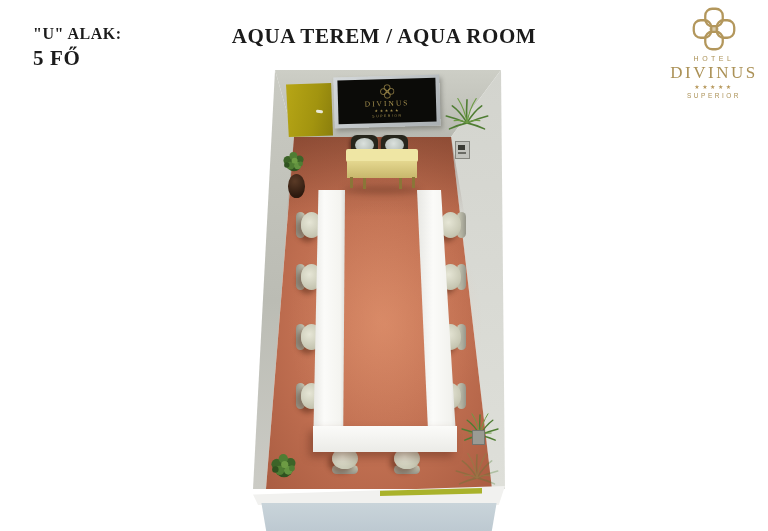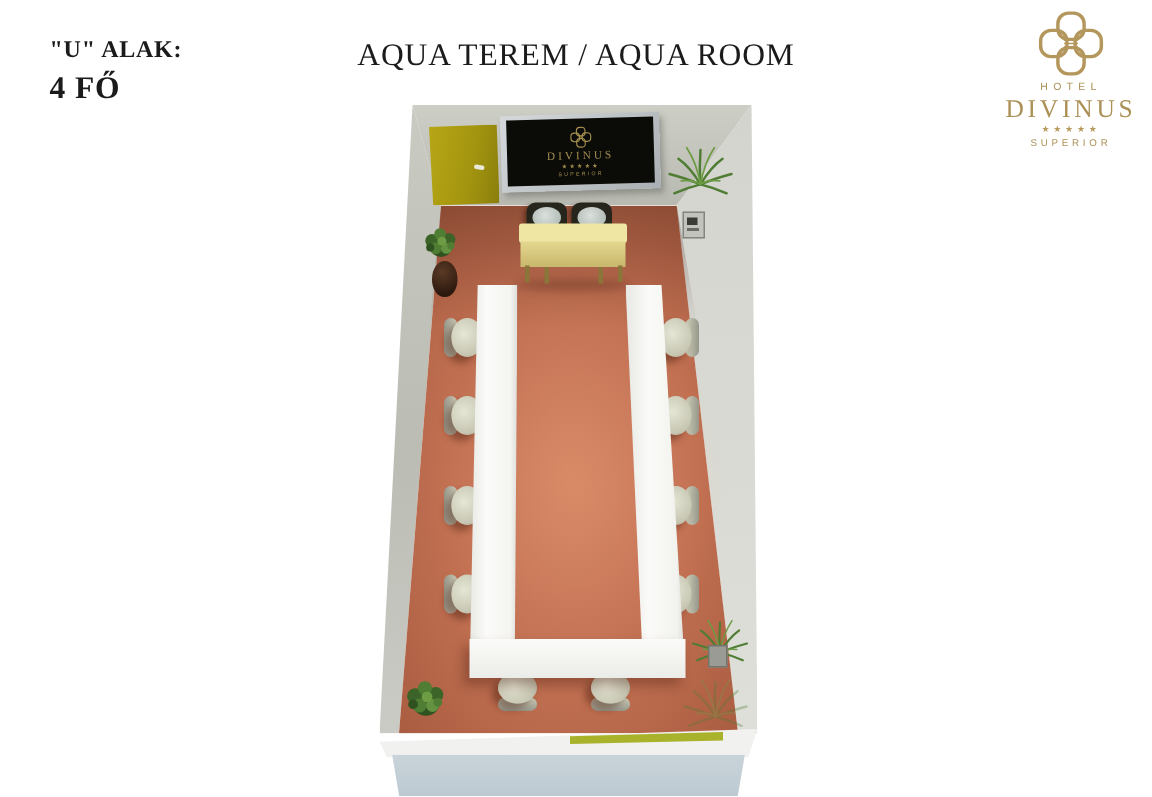--- a/index.html
+++ b/index.html
@@ -4,21 +4,21 @@
 <style>
   html,body{margin:0;padding:0;background:#fff;}
   body{width:768px;height:531px;position:relative;overflow:hidden;
        font-family:"Liberation Serif","DejaVu Serif",serif;color:#1b1b1b;}
 
   
   .hdr-left{position:absolute;left:33px;top:25px;z-index:20;}
   .hdr-label{font-size:16px;font-weight:600;letter-spacing:.5px;}
   .hdr-capacity{font-size:21px;font-weight:700;letter-spacing:.6px;margin-top:3px;}
   .page-title{position:absolute;left:120px;right:120px;top:24px;text-align:center;
-              font-size:21px;font-weight:400;letter-spacing:.6px;z-index:20;}
+              font-size:21px;font-weight:700;letter-spacing:.6px;z-index:20;}
 
   
   .logo{position:absolute;left:658px;top:6px;width:112px;text-align:center;
         color:#ab9156;z-index:20;line-height:1;}
   .logo svg{display:block;margin:0 auto;}
   .logo-hotel{font-family:"Liberation Sans",sans-serif;font-size:7px;letter-spacing:3.5px;margin-top:3px;}
   .logo-name{font-size:17px;letter-spacing:2.5px;margin-top:2px;}
   .logo-stars{font-family:"DejaVu Sans",sans-serif;font-size:6px;letter-spacing:2.5px;margin-top:3px;color:#b89a5e;}
   .logo-tier{font-family:"Liberation Sans",sans-serif;font-size:6.5px;letter-spacing:2.5px;margin-top:3px;}
 
@@ -162,21 +162,21 @@
         <circle cx="52" cy="46" r="10" fill="#6d9c44"></circle>
         <circle cx="26" cy="60" r="9" fill="#2f5220"></circle>
         <circle cx="72" cy="56" r="8" fill="#4f7d33"></circle>
       </g>
     </symbol>
   </defs>
 </svg>
 
 <div class="hdr-left">
   <div class="hdr-label">"U" ALAK:</div>
-  <div class="hdr-capacity">4 FŐ</div>
+  <div class="hdr-capacity">5 FŐ</div>
 </div>
 
 <div class="page-title">AQUA TEREM / AQUA ROOM</div>
 
 <div class="logo">
   <svg width="46" height="46" style="color:#b3975c">
     <use href="#knot"></use>
   </svg>
   <div class="logo-hotel">HOTEL</div>
   <div class="logo-name">DIVINUS</div>

